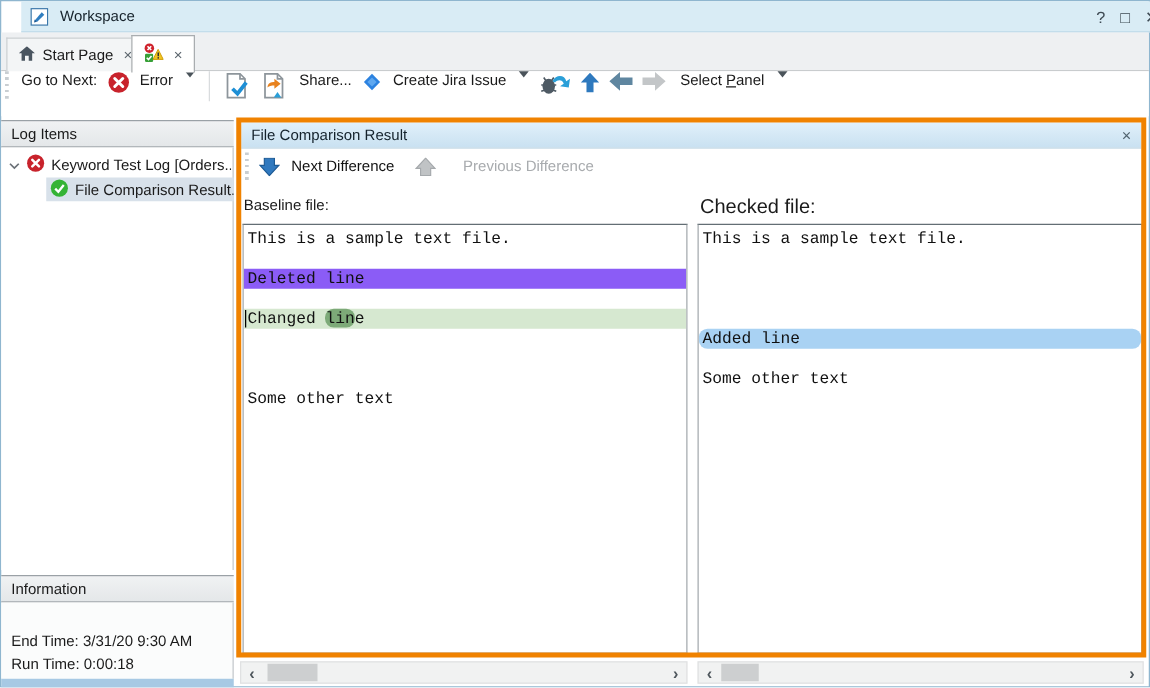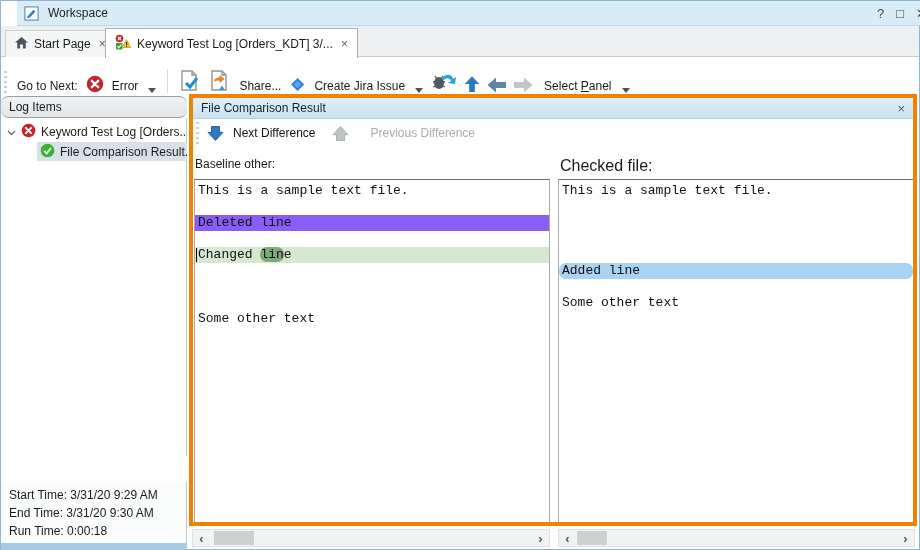--- a/index.html
+++ b/index.html
@@ -15,30 +15,30 @@
 
   
   #tabstrip { left:0; top:25px; width:918px; height:31px; background:#eef0f2; border-bottom:1px solid #c9ccce; }
   .tab { position:absolute; display:flex; align-items:center; gap:6px; padding:0 9px; font-size:12px; color:#1a1a1a; white-space:nowrap; }
   #tab-start { left:4px; top:4px; height:27px; background:#f3f5f6; border:1px solid #ccd0d2; border-bottom:none; }
   #tab-log { left:104px; top:2px; height:30px; background:#ffffff; border:1px solid #a9adb0; border-bottom:none; z-index:2; }
   .tab-close { color:#5a646c; font-size:12px; margin-left:2px; }
   #tab-overflow { right:8px; top:38px; }
 
   
-  #toolbar { left:0; top:56px; width:918px; height:36px; background:#fff; display:flex; align-items:flex-end; }
+  #toolbar { left:0; top:56px; width:918px; height:36px; background:#fff; display:flex; align-items:flex-start; }
   .grip { width:3px; height:22px; margin:0 5px 0 3px; background:repeating-linear-gradient(to bottom,#c9ced2 0 2px,transparent 2px 5px); }
   .tb-label { font-size:12px; color:#1a1a1a; margin:0 5px; white-space:nowrap; }
   .tb-sep { width:1px; height:24px; background:#d9dcde; margin:0 6px; }
   .caret-down { width:0; height:0; border-left:4px solid transparent; border-right:4px solid transparent; border-top:5px solid #4a535a; margin:0 5px; }
   .tb-icon { display:flex; align-items:center; justify-content:center; margin:0 3px; }
 
   
   .pane-header { background:linear-gradient(#f0f2f3,#e4e7e9); border-top:1px solid #9aa1a6; border-bottom:1px solid #9aa1a6; font-size:12px; color:#1a1a1a; display:flex; align-items:center; padding-left:8px; }
-  #log-items-header { left:0; top:95px; width:186px; height:22px;border-radius:8px; }
+  #log-items-header { left:0; top:95px; width:186px; height:22px; }
   #tree { left:0; top:117px; width:186px; height:338px; background:#fff; border-right:1px solid #c3c8cb; }
   .tree-row { position:absolute; display:flex; align-items:center; gap:5px; font-size:12px; color:#1a1a1a; white-space:nowrap; overflow:hidden; }
   #tree-row-1 { left:6px; top:5px; width:178px; height:18px; }
   #tree-row-2 { left:36px; top:24px; width:150px; height:19px; background:#d8e1ea; padding-left:3px; }
   .tree-label { overflow:hidden; white-space:nowrap; }
 
   #info-header { left:0; top:459px; width:186px; height:22px; }
   #info-body { left:0; top:481px; width:186px; height:61px; background:#fbfcfc; border-right:1px solid #c3c8cb; font-size:12px; color:#1a1a1a; }
   #info-body .info-line { position:absolute; left:8px; white-space:nowrap; }
   #blue-strip { left:0; top:542px; width:186px; height:7px; background:#a7c9e4; }
@@ -107,21 +107,20 @@
         <svg width="16" height="16" viewBox="0 0 16 16">
           <circle cx="4.5" cy="4.5" r="3.8" fill="#cf222c"></circle>
           <path d="M3 3 L6 6 M6 3 L3 6" stroke="#fff" stroke-width="1.3"></path>
           <rect x="1" y="9" width="6.5" height="6.5" rx="1" fill="#38a038"></rect>
           <path d="M2.4 12.2 L3.8 13.6 L6.2 10.8" stroke="#fff" stroke-width="1.3" fill="none"></path>
           <path d="M11.5 5.5 L15.6 13.5 H7.4 Z" fill="#f3c521" stroke="#cf9c09" stroke-width="0.8"></path>
           <rect x="11" y="8" width="1.2" height="3" fill="#333"></rect>
           <rect x="11" y="11.7" width="1.2" height="1.2" fill="#333"></rect>
         </svg>
       </span>
-      <span>Keyword Test Log [Orders_KDT] 3/...</span>
       <span class="tab-close">×</span>
     </div>
     <div class="abs" id="tab-overflow">
       <svg width="11" height="7" viewBox="0 0 11 7">
           <path d="M0 0 H11 L5.5 6.5 Z" fill="#5c666d"></path>
         </svg>
     </div>
   </div>
 
   <div class="abs" id="toolbar">
@@ -210,22 +209,24 @@
       <span>
         <svg width="15" height="15" viewBox="0 0 18 18">
             <circle cx="9" cy="9" r="8.2" fill="#35b335"></circle>
             <path d="M5 9.5 L8 12.5 L13.2 6" stroke="#fff" stroke-width="2.2" fill="none"></path>
           </svg>
       </span>
       <span class="tree-label">File Comparison Result...</span>
     </div>
   </div>
 
+  <div class="abs pane-header" id="info-header">
+    <span>Information</span>
+  </div>
   <div class="abs" id="info-body">
-    <div class="info-line" style="top:6px">Start Time: 3/31/20 9:29 AM</div>
     <div class="info-line" style="top:24px">End Time: 3/31/20 9:30 AM</div>
     <div class="info-line" style="top:42px">Run Time: 0:00:18</div>
   </div>
   <div class="abs" id="blue-strip"></div>
 
   <div class="abs" id="panel-header">
     <span>File Comparison Result</span>
     <span id="panel-close">×</span>
   </div>
   <div class="abs" id="panel-toolbar">
@@ -237,21 +238,21 @@
     </span>
     <span id="next-diff-label">Next Difference</span>
     <span class="tb-icon">
       <svg width="17" height="15" viewBox="0 0 14 13">
           <path d="M3.5 12.5 H10.5 V7.5 H13.5 L7 0.5 L0.5 7.5 H3.5 Z" fill="#c0c3c5" stroke="#a5a9ac" stroke-width="0.8"></path>
         </svg>
     </span>
     <span id="prev-diff-label">Previous Difference</span>
   </div>
 
-  <div class="abs" id="baseline-label">Baseline other:</div>
+  <div class="abs" id="baseline-label">Baseline file:</div>
   <div class="abs" id="checked-label">Checked file:</div>
 
   <div class="abs code-pane" id="baseline-pane">
       <div class="code-line"><span>This is a sample text file.</span></div>
       <div class="code-line"></div>
       <div class="code-line" style="background: #8b5cf6;"><span>Deleted line</span></div>
       <div class="code-line"></div>
       <div class="code-line" style="background: rgb(214, 232, 208);"><span class="caret"></span><span>Changed </span><span style="background: rgb(125, 170, 120); border-radius: 7px;">lin</span><span>e</span></div>
       <div class="code-line"></div>
       <div class="code-line"></div>

